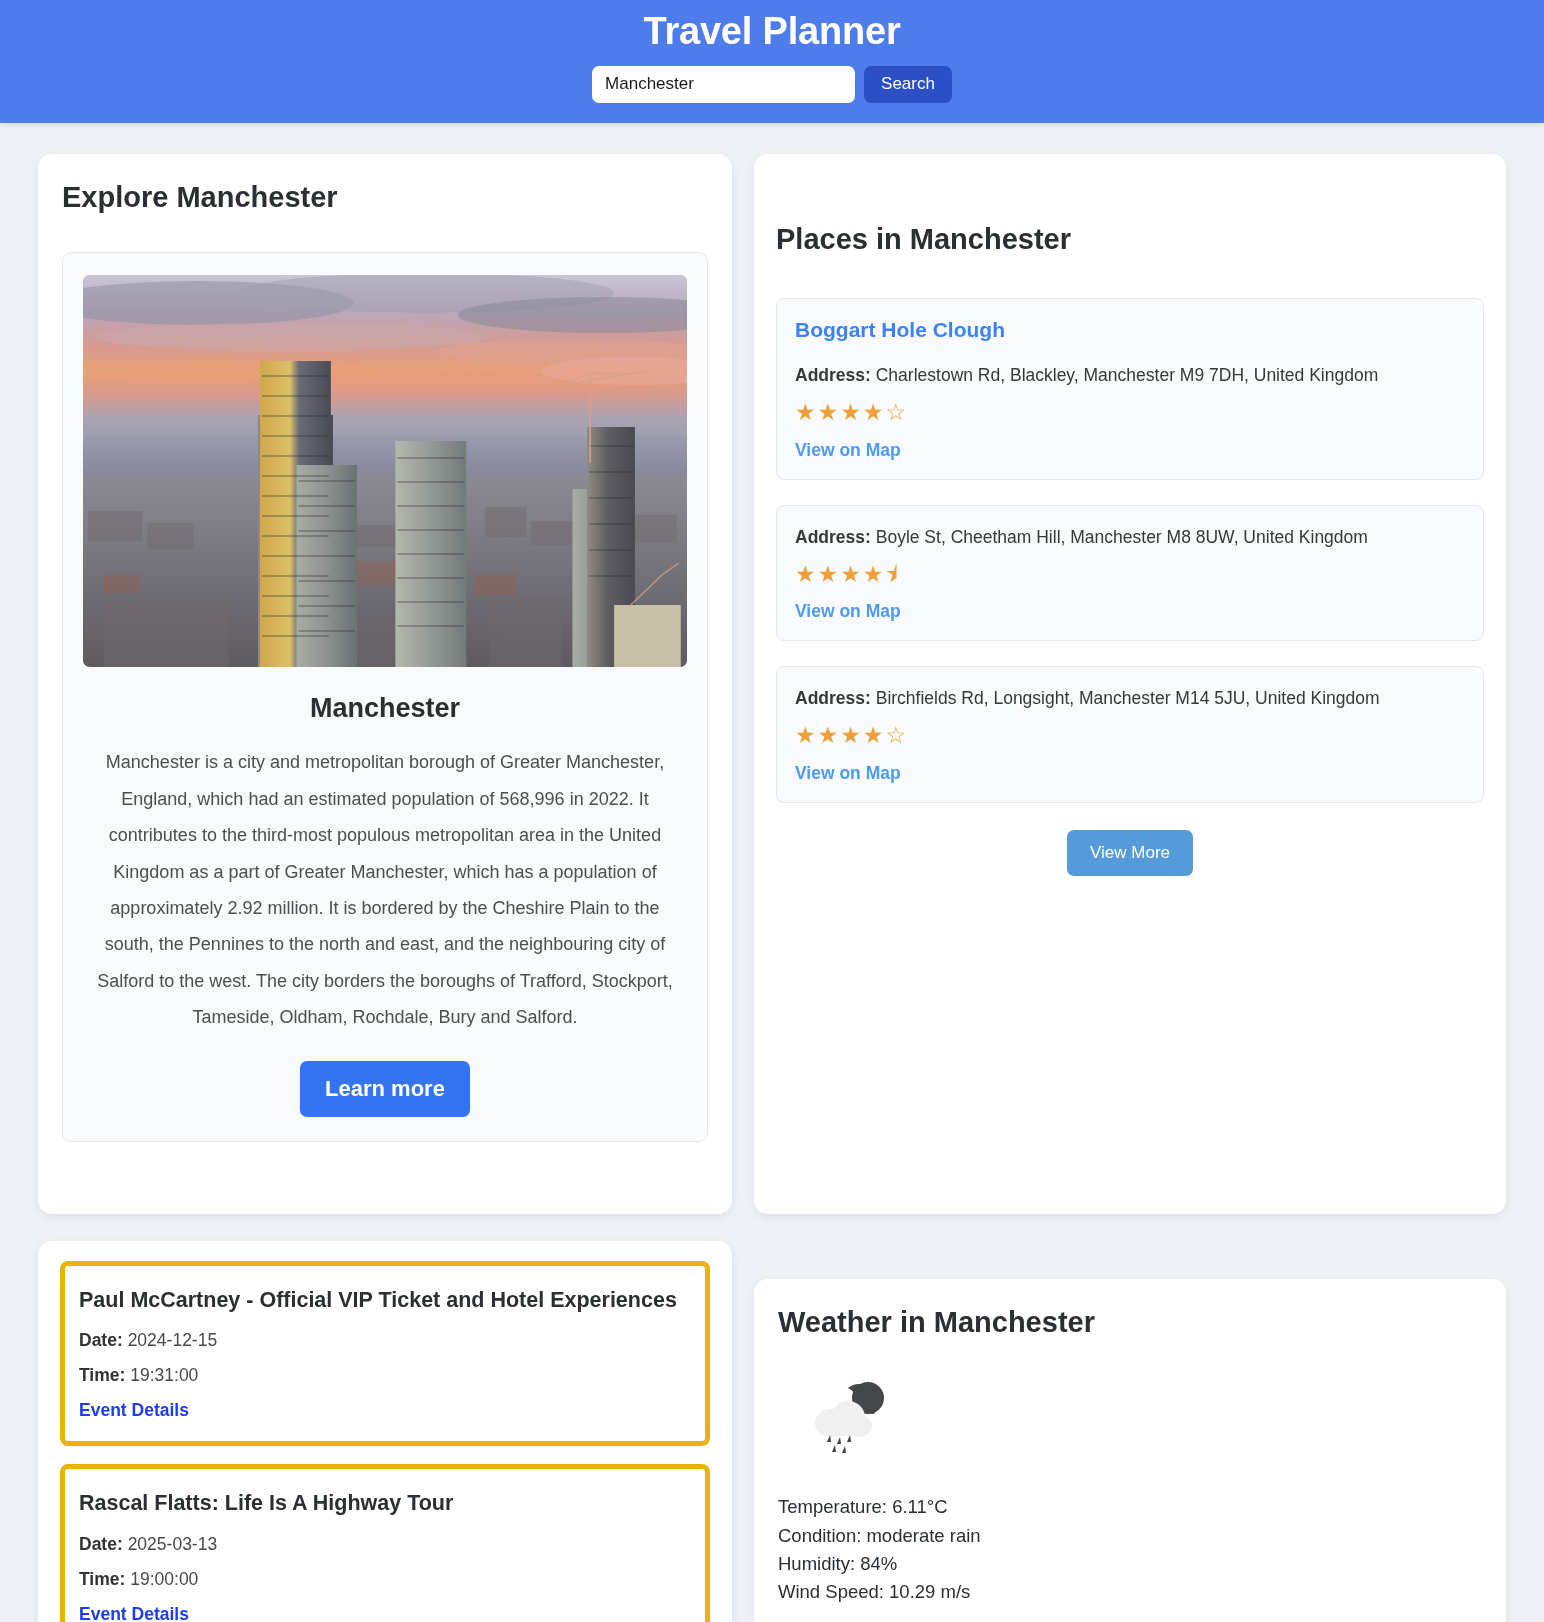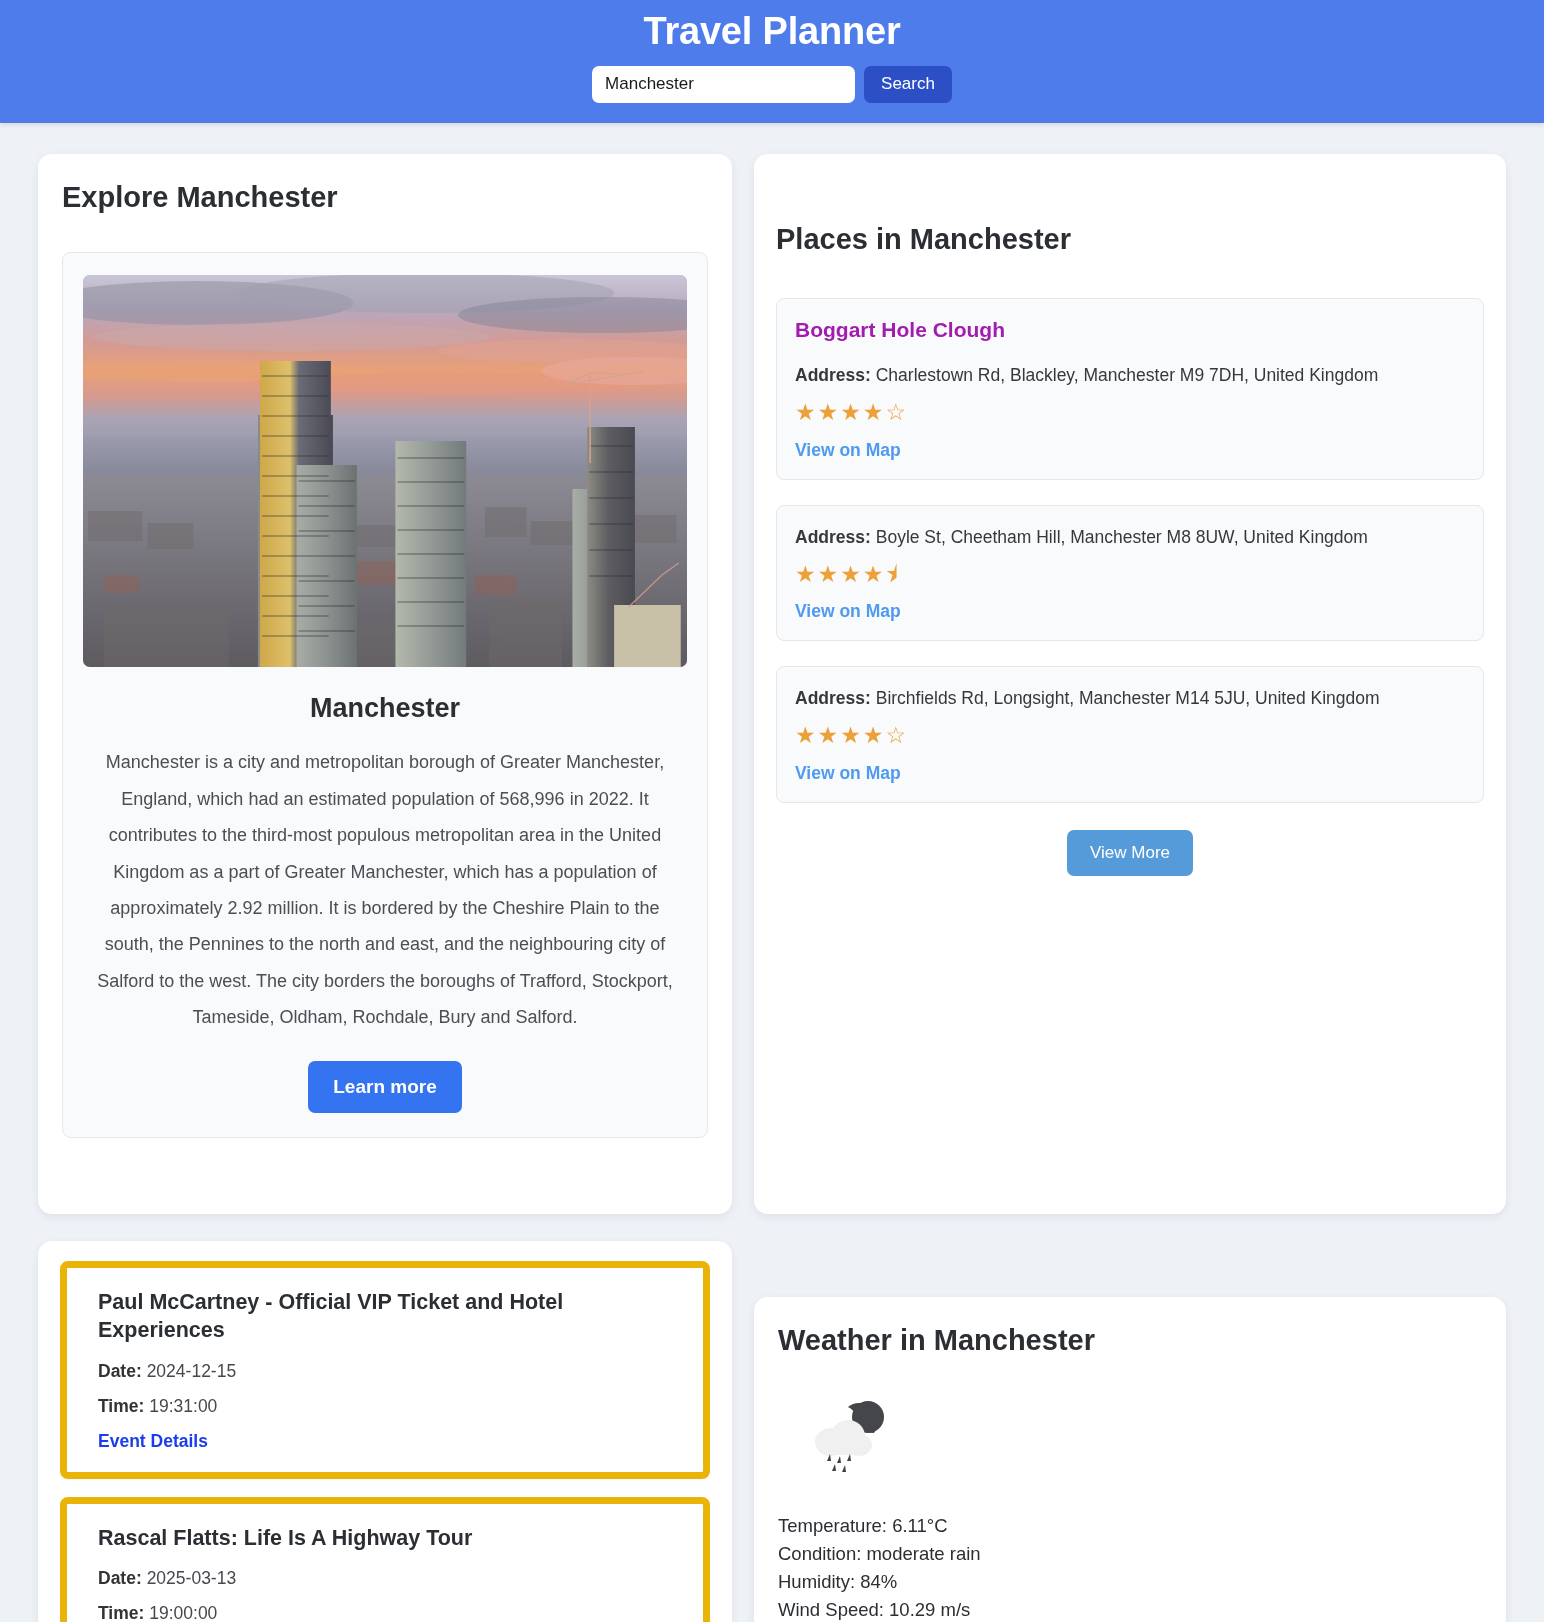--- a/index.html
+++ b/index.html
@@ -137,41 +137,41 @@
     line-height: 2.02;
     color: #4a4f55;
     text-align: center;
     padding: 0 6px;
   }
   .learn-more {
     display: inline-block;
     background: #3574f0;
     color: #ffffff;
     font-weight: bold;
-    font-size: 19px;
+    font-size: 22px;
     border: none;
     border-radius: 7px;
     padding: 15px 25px;
     cursor: pointer;
     font-family: "Liberation Sans", sans-serif;
   }
 
   
   .place-card {
     border: 1px solid #e4e7ec;
     border-radius: 8px;
     background: #f9fafb;
     padding: 19px 18px 18px 18px;
     margin-bottom: 25px;
   }
   .place-name {
     margin: 0 0 21px 0;
     font-size: 21px;
     font-weight: bold;
-    color: #a21caf;
+    color: #3b82f6;
   }
   .place-address {
     margin: 0 0 7px 0;
     font-size: 17.5px;
     line-height: 1.42;
     color: #35393d;
   }
   .place-address b { font-weight: bold; }
   .stars {
     font-size: 23px;
@@ -196,24 +196,24 @@
     border: none;
     border-radius: 7px;
     padding: 13px 23px;
     font-size: 17px;
     cursor: pointer;
     font-family: "Liberation Sans", sans-serif;
   }
 
   
   .event-card {
-    border: 7px solid #eab308;
+    border: 5px solid #eab308;
     border-radius: 8px;
     background: #ffffff;
-    padding: 20px 21px 20px 31px;
+    padding: 20px 21px 20px 14px;
     margin-bottom: 18px;
     box-shadow: 0 1px 2px rgba(16,24,40,0.04);
   }
   .event-card:last-child { margin-bottom: 0; }
   .event-title {
     margin: 0 0 16px 0;
     font-size: 21.5px;
     font-weight: bold;
     line-height: 1.33;
     color: #2b2f33;

